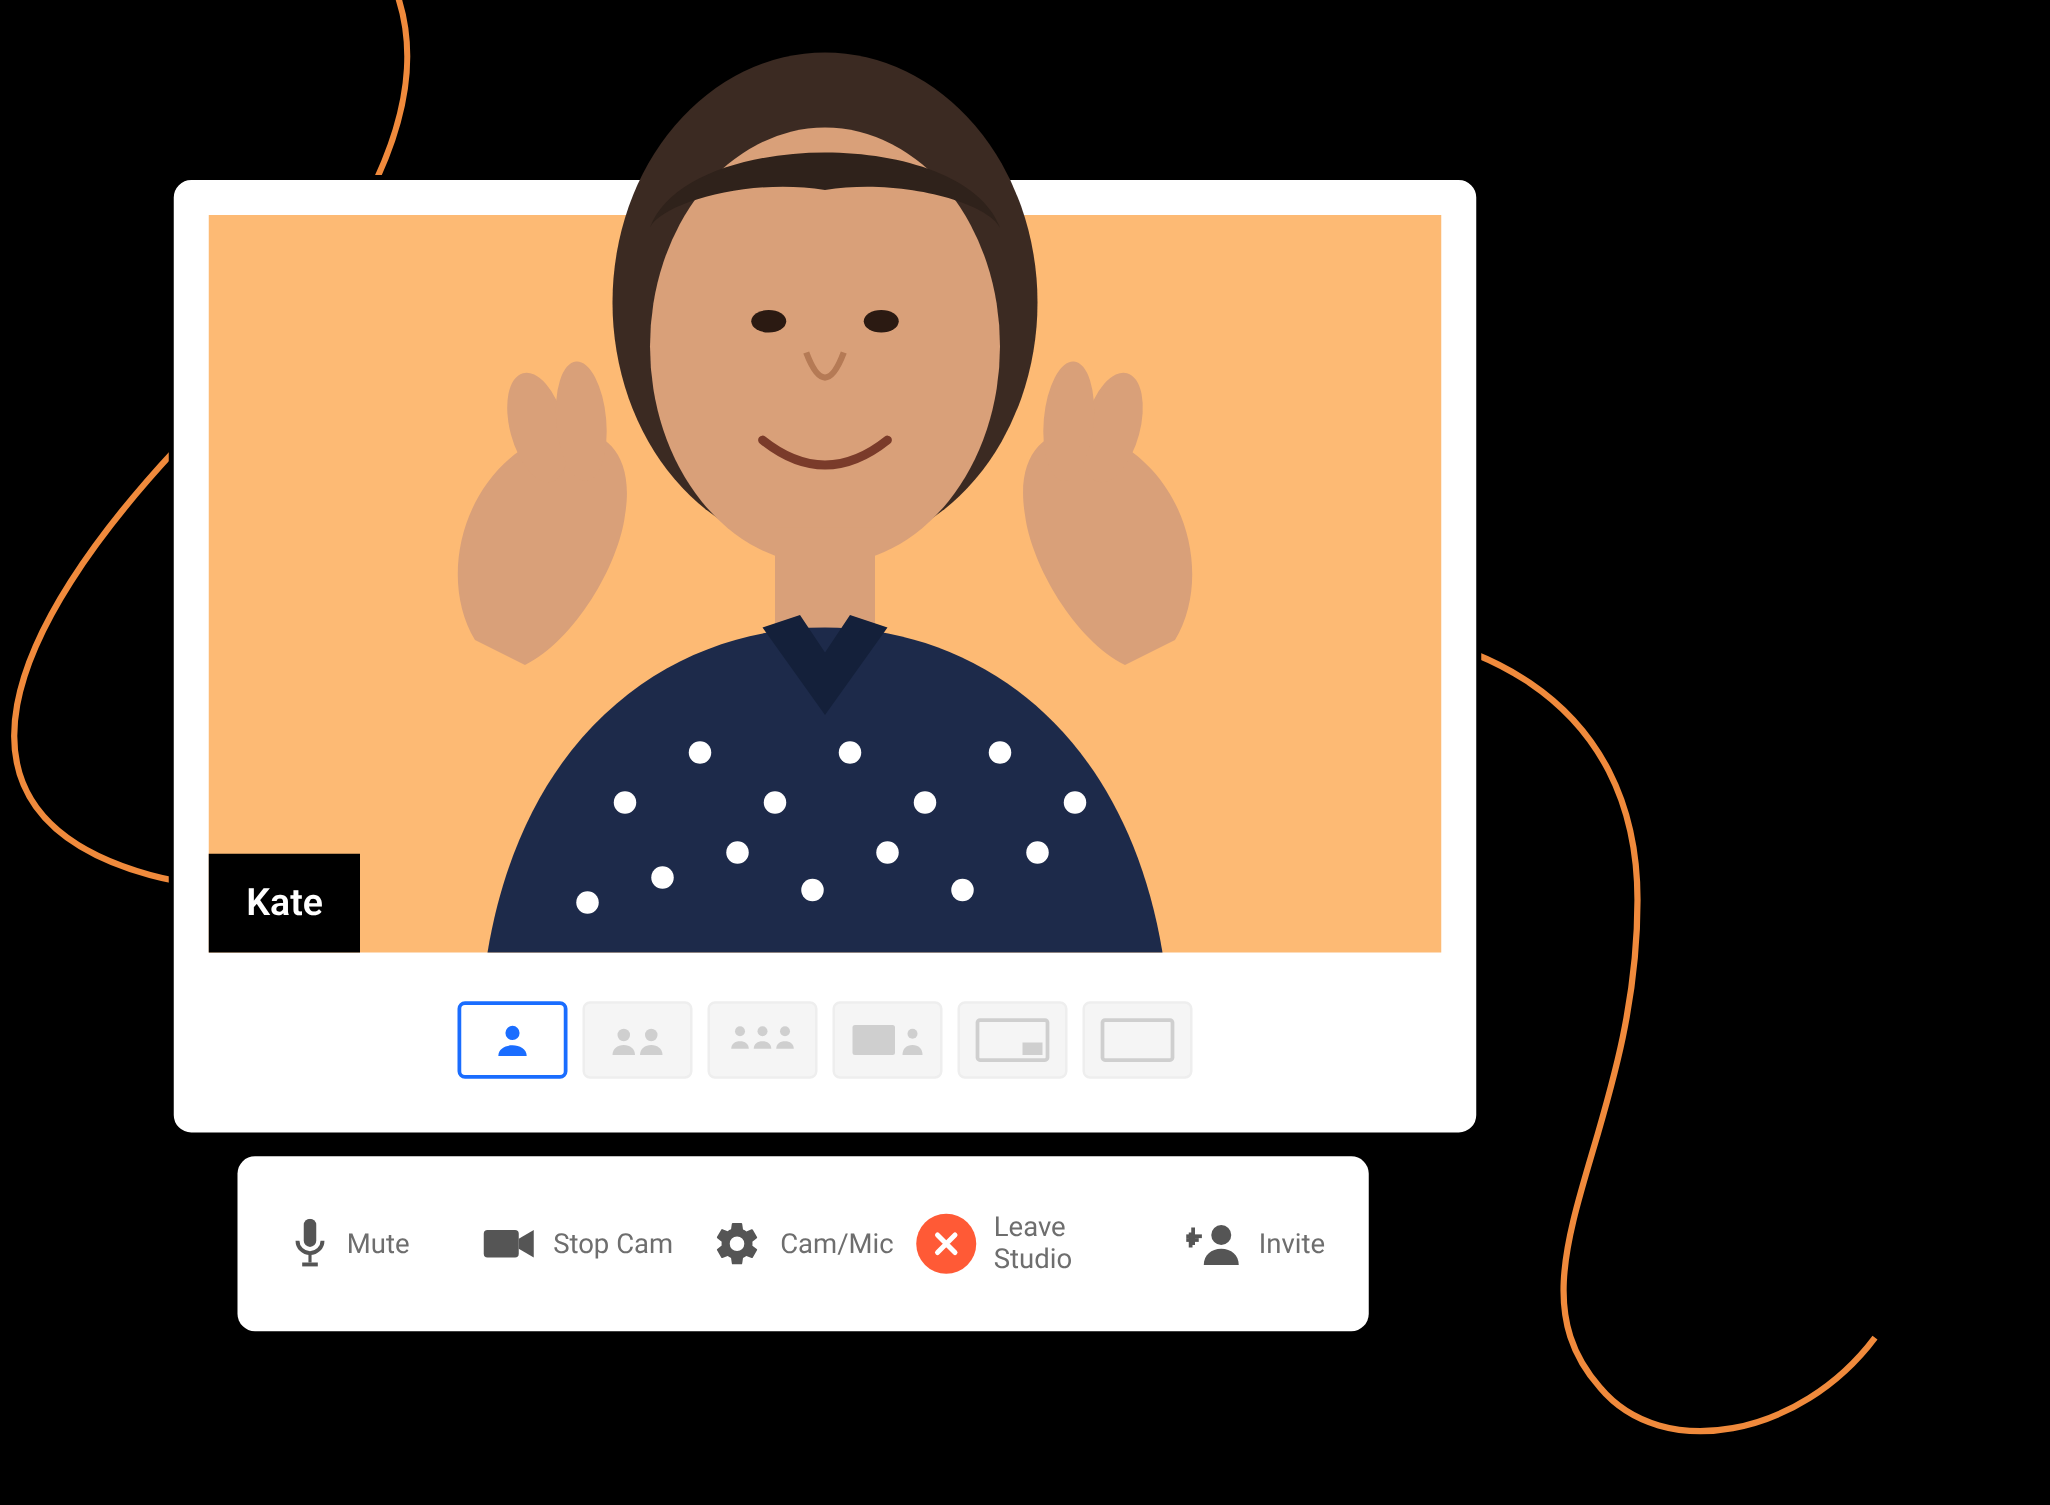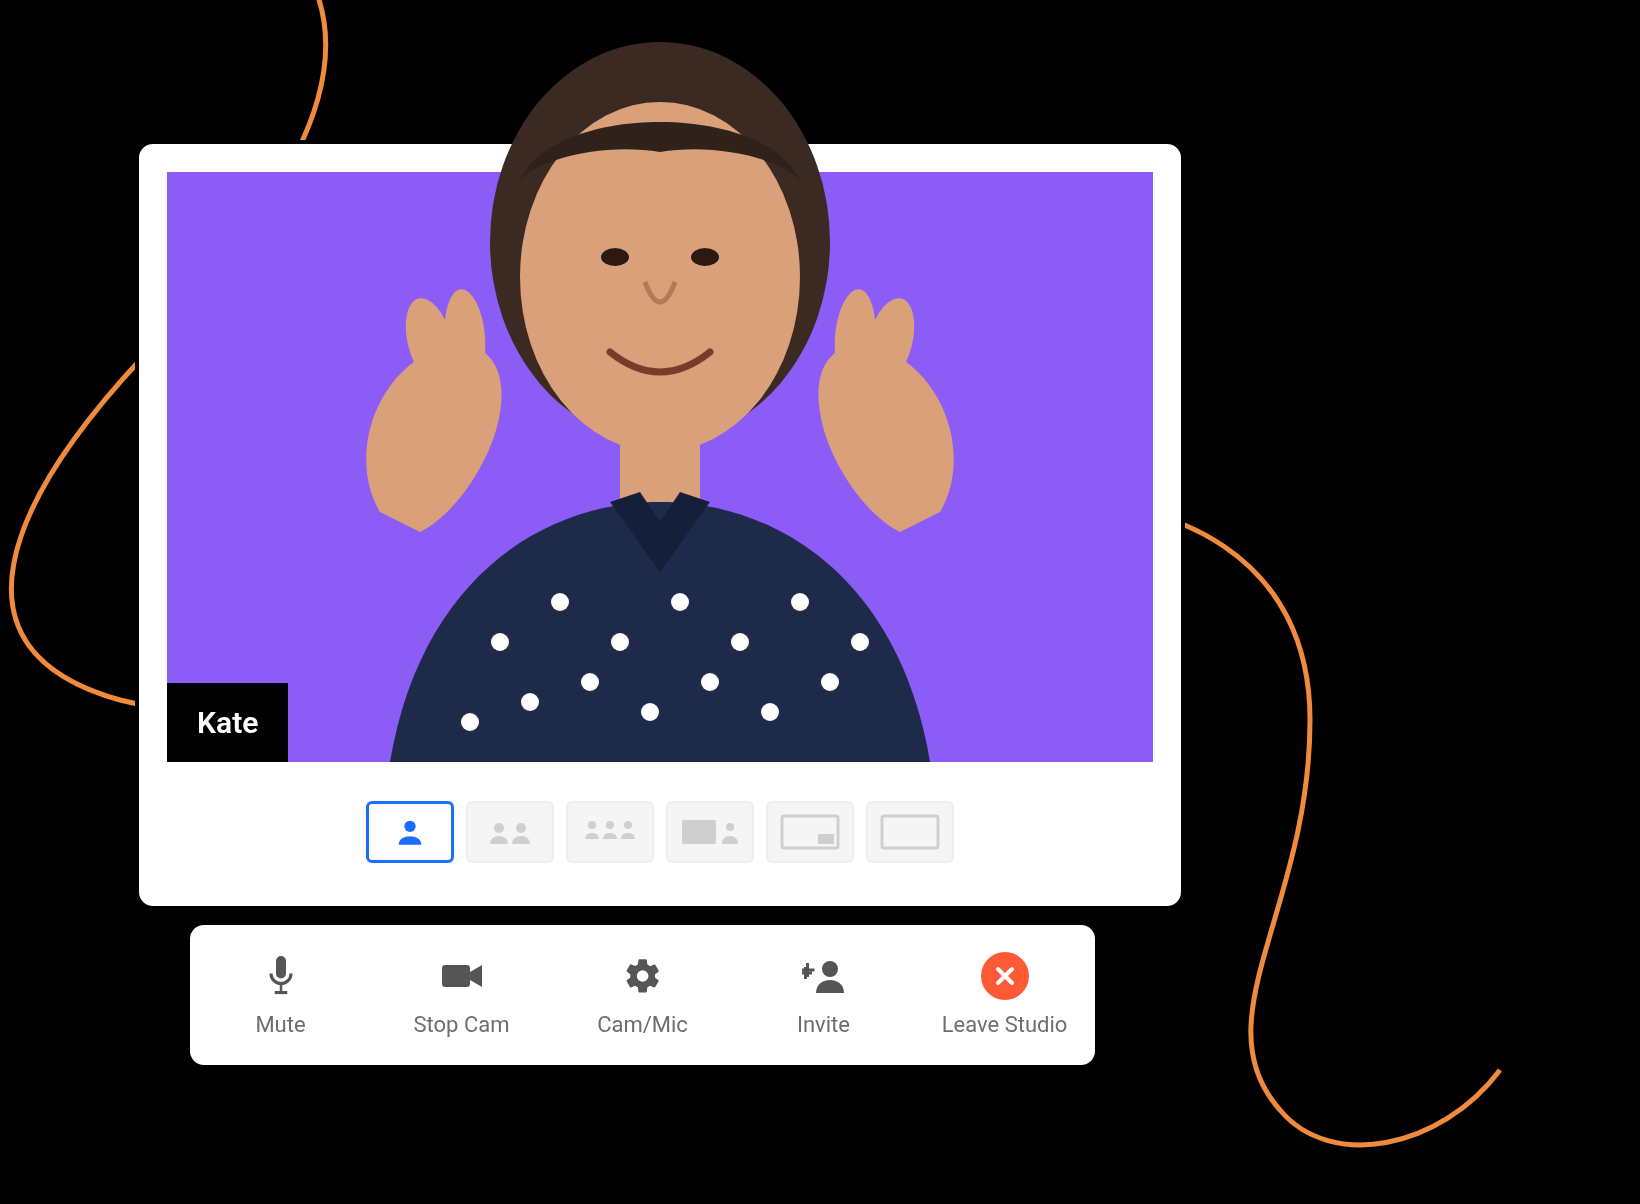--- a/index.html
+++ b/index.html
@@ -31,21 +31,21 @@
       border: 4px solid #000;
       border-radius: 18px;
       z-index: 2;
       display: flex;
       flex-direction: column;
       padding: 28px;
     }
 
     .video-feed {
       flex: 0 0 590px;
-      background: #8b5cf6;
+      background: #fdba74;
       position: relative;
       overflow: visible;
     }
 
     
     .person {
       position: absolute;
       left: 50%;
       bottom: 0;
       transform: translateX(-50%);
@@ -102,21 +102,21 @@
       background: #fff;
       border-radius: 14px;
       box-shadow: 0 6px 24px rgba(0,0,0,.18);
       z-index: 5;
       display: flex;
       align-items: stretch;
     }
     .tool {
       flex: 1;
       display: flex;
-      flex-direction: column;
+      flex-direction: row;
       align-items: center;
       justify-content: center;
       gap: 14px;
       cursor: pointer;
       color: #555;
     }
     .tool .lbl {
       font-size: 22px;
       color: #6e6e6e;
     }
@@ -286,39 +286,39 @@
       <svg width="40" height="40" viewBox="0 0 24 24">
         <path d="M19.14,12.94a7.07,7.07,0,0,0,.05-.94,7.07,7.07,0,0,0-.05-.94l2.11-1.65a.5.5,0,0,0,.12-.64l-2-3.46a.5.5,0,0,0-.61-.22l-2.49,1a7,7,0,0,0-1.62-.94l-.38-2.65A.5.5,0,0,0,13.77,2H9.77a.5.5,0,0,0-.49.42L8.9,5.07a7,7,0,0,0-1.62.94l-2.49-1a.5.5,0,0,0-.61.22l-2,3.46a.5.5,0,0,0,.12.64L4.41,11a7.07,7.07,0,0,0-.05.94,7.07,7.07,0,0,0,.05.94L2.3,14.53a.5.5,0,0,0-.12.64l2,3.46a.5.5,0,0,0,.61.22l2.49-1a7,7,0,0,0,1.62.94l.38,2.65a.5.5,0,0,0,.49.42h4a.5.5,0,0,0,.49-.42l.38-2.65a7,7,0,0,0,1.62-.94l2.49,1a.5.5,0,0,0,.61-.22l2-3.46a.5.5,0,0,0-.12-.64ZM11.77,15.5A3.5,3.5,0,1,1,15.27,12,3.5,3.5,0,0,1,11.77,15.5Z"></path>
       </svg>
     </span>
     <span class="lbl">Cam/Mic</span>
   </div>
 
 
   <div class="tool">
     <span class="ic">
+      <span class="leave-btn">
+        <svg width="22" height="22" viewBox="0 0 22 22">
+          <path d="M4 4 L18 18 M18 4 L4 18" stroke="#fff" stroke-width="4" stroke-linecap="round"></path>
+        </svg>
+      </span>
+    </span>
+    <span class="lbl">Leave Studio</span>
+  </div>
+
+  <div class="tool">
+    <span class="ic">
       <svg width="44" height="34" viewBox="0 0 44 34">
         <circle cx="28" cy="10" r="8"></circle>
         <path d="M14 34c0-8 6-13 14-13s14 5 14 13"></path>
         <rect x="2" y="8" width="3" height="12" fill="#555"></rect>
         <rect x="-2" y="12.5" width="12" height="3" fill="#555" transform="translate(0 0)"></rect>
 
         <g>
           <rect x="4" y="4" width="3" height="14"></rect>
           <rect x="-1.5" y="9.5" width="14" height="3"></rect>
         </g>
       </svg>
     </span>
     <span class="lbl">Invite</span>
   </div>
 
-  <div class="tool">
-    <span class="ic">
-      <span class="leave-btn">
-        <svg width="22" height="22" viewBox="0 0 22 22">
-          <path d="M4 4 L18 18 M18 4 L4 18" stroke="#fff" stroke-width="4" stroke-linecap="round"></path>
-        </svg>
-      </span>
-    </span>
-    <span class="lbl">Leave Studio</span>
-  </div>
-
 </div>
 
 </body></html>

